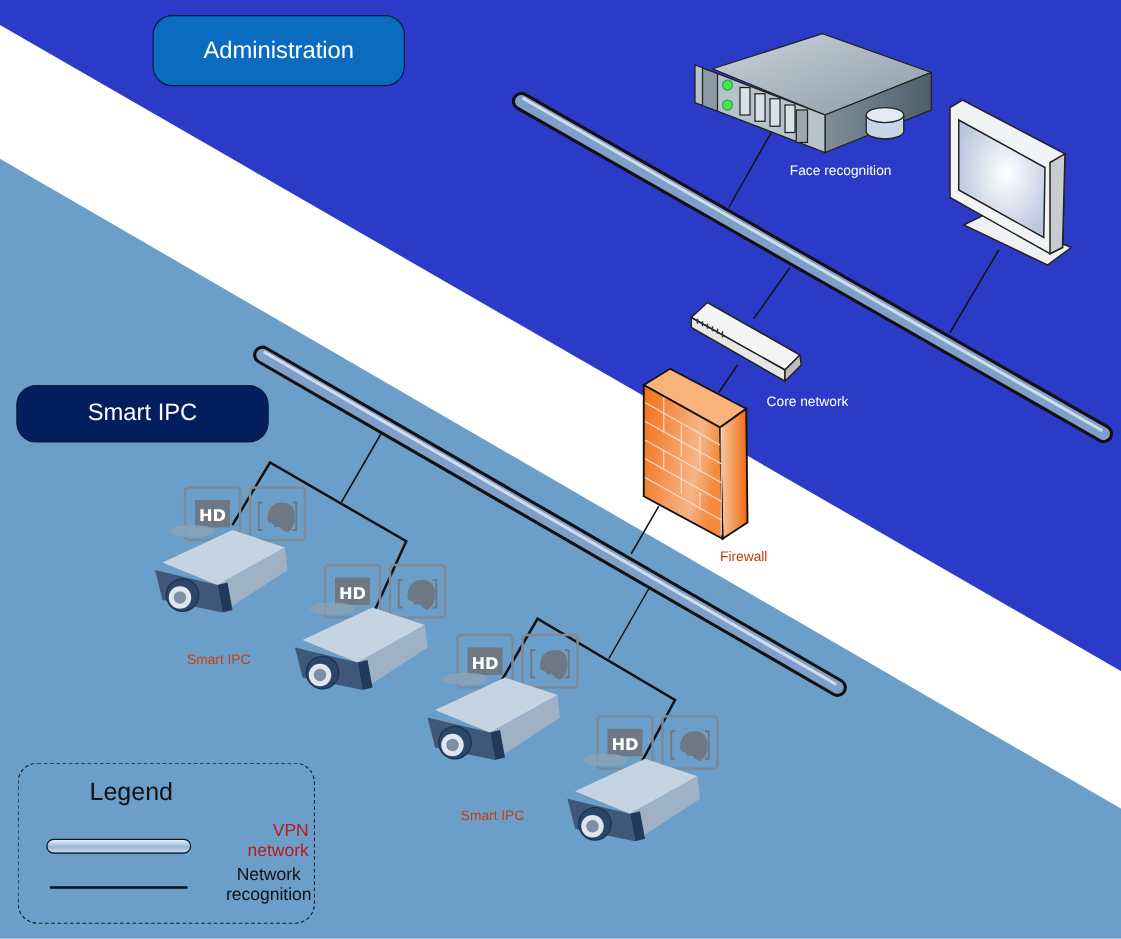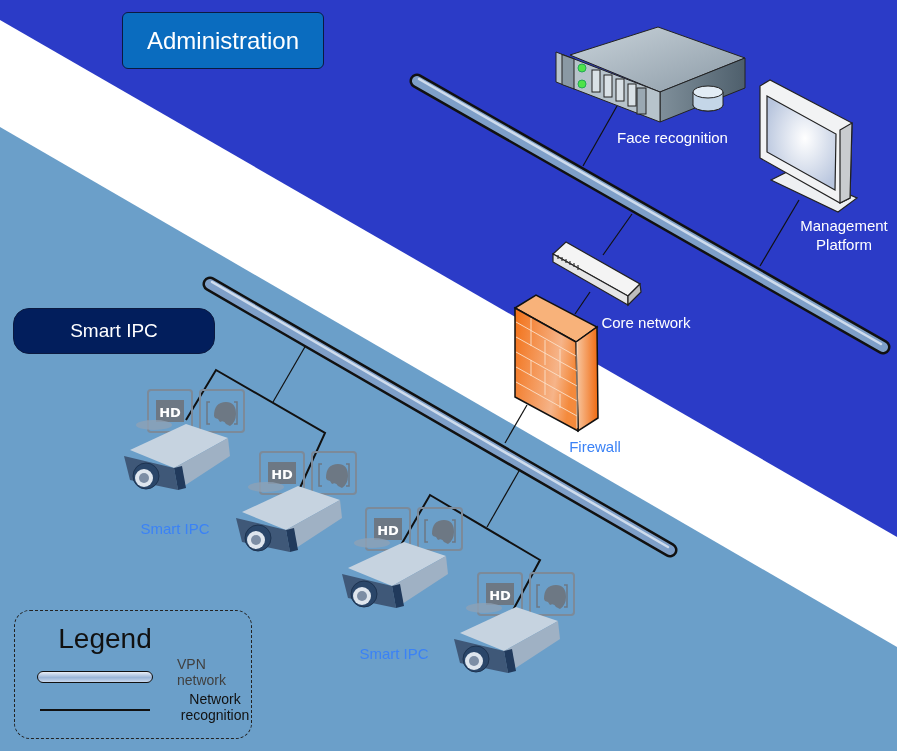--- a/index.html
+++ b/index.html
@@ -1,28 +1,28 @@
 <!DOCTYPE html>
 <html><head>
 <meta charset="utf-8">
 <style>
   html, body { margin:0; padding:0; }
   body { width:897px; height:751px; overflow:hidden; background:#ffffff; font-family:"Liberation Sans", sans-serif; }
   #stage { position:relative; width:897px; height:751px; }
   svg#diagram { position:absolute; left:0; top:0; }
-  .lbl { position:absolute; text-align:center; line-height:19px; font-size:15px; font-family:"Liberation Sans", sans-serif; }
+  .lbl { position:absolute; text-align:center; line-height:19px; font-size:11px; font-family:"Liberation Sans", sans-serif; }
   .lbl.white { color:#ffffff; }
-  .lbl.dark { color:#3b82f6;text-align:center; }
+  .lbl.dark { color:#c2410c;text-align:center; }
   .pill { position:absolute; display:flex; align-items:center; justify-content:center; text-align:center; color:#fff; font-family:"Liberation Sans", sans-serif; border:1.5px solid #0b1a40; }
   .pill span { display:block; }
-  #admin-pill { left:122px; top:12px; width:200px; height:55px; border-radius:6px; background:#0a6cbf; font-size:24px; line-height:24px; }
+  #admin-pill { left:122px; top:12px; width:200px; height:55px; border-radius:16px; background:#0a6cbf; font-size:19px; line-height:24px; }
   #ipc-pill { left:13px; top:308px; width:200px; height:44px; border-radius:16px; background:#021e5c; font-size:19px; }
   #legend { position:absolute; left:14px; top:610px; width:236px; height:127px; border:1.5px dashed #222; border-radius:16px; }
-  #legend-title { position:absolute; left:0; top:12px; width:180px; text-align:center; font-size:28px; color:#111; }
-  #legend-vpn-label { position:absolute; left:162px; top:45px; width:70px; text-align:left; font-size:14px; line-height:16px; color:#404040; }
+  #legend-title { position:absolute; left:0; top:12px; width:180px; text-align:center; font-size:20px; color:#111; }
+  #legend-vpn-label { position:absolute; left:162px; top:45px; width:70px; text-align:right; font-size:14px; line-height:16px; color:#b91c1c; }
   #legend-net-label { position:absolute; left:162px; top:80px; width:76px; text-align:center; font-size:14px; line-height:16px; color:#111; }
   #legend-pipe { position:absolute; left:22px; top:60px; width:114px; height:10px; border:1.5px solid #111; border-radius:6px; background:linear-gradient(#e8eef8,#9bb6d8 55%,#c8d8ee); }
   #legend-line { position:absolute; left:25px; top:98px; width:110px; height:2px; background:#111; }
 </style>
 </head>
 <body>
 
 <div id="stage">
 <svg id="diagram" width="897" height="751" viewBox="0 0 897 751" xmlns="http://www.w3.org/2000/svg">
   <defs>
@@ -238,24 +238,20 @@
     <span>Administration</span>
   </div>
 </div>
 <div id="ipc-pill" class="pill">
   <span>Smart IPC</span>
 </div>
 
 <div class="lbl white" style="left:590px; top:128px; width:165px;">
   <div>Face recognition</div>
 </div>
-<div class="lbl white" style="left:790px; top:216px; width:108px;">
-  <div>Management</div>
-  <div>Platform</div>
-</div>
 <div class="lbl white" style="left:596px; top:313px; width:100px;">Core network</div>
 <div class="lbl dark" style="left:560px; top:437px; width:70px;">Firewall</div>
 <div class="lbl dark" style="left:130px; top:519px; width:90px;">Smart IPC</div>
 <div class="lbl dark" style="left:349px; top:644px; width:90px;">Smart IPC</div>
 
 <div id="legend">
   <div id="legend-title">Legend</div>
   <div id="legend-pipe"></div>
   <div id="legend-vpn-label">
     <div>VPN</div>

